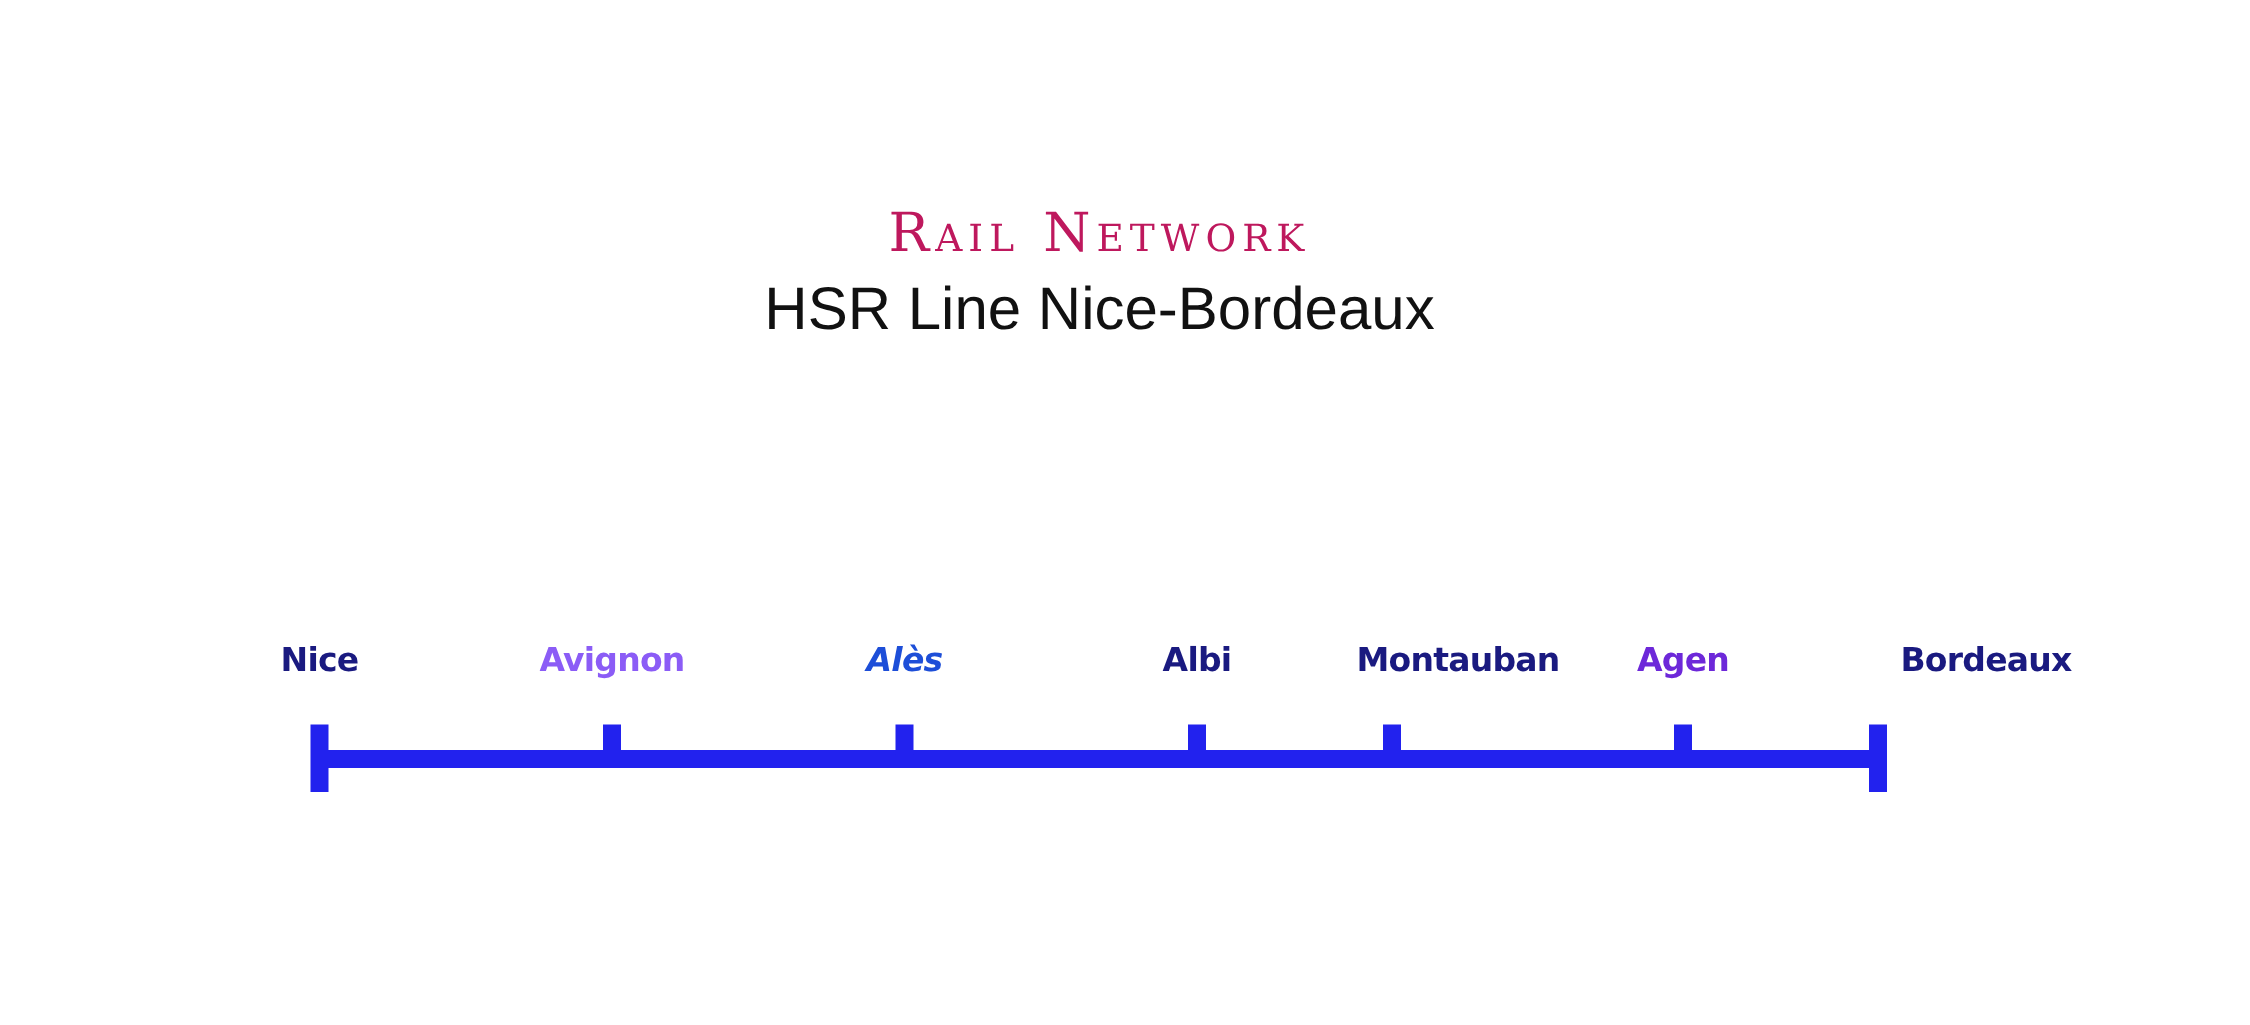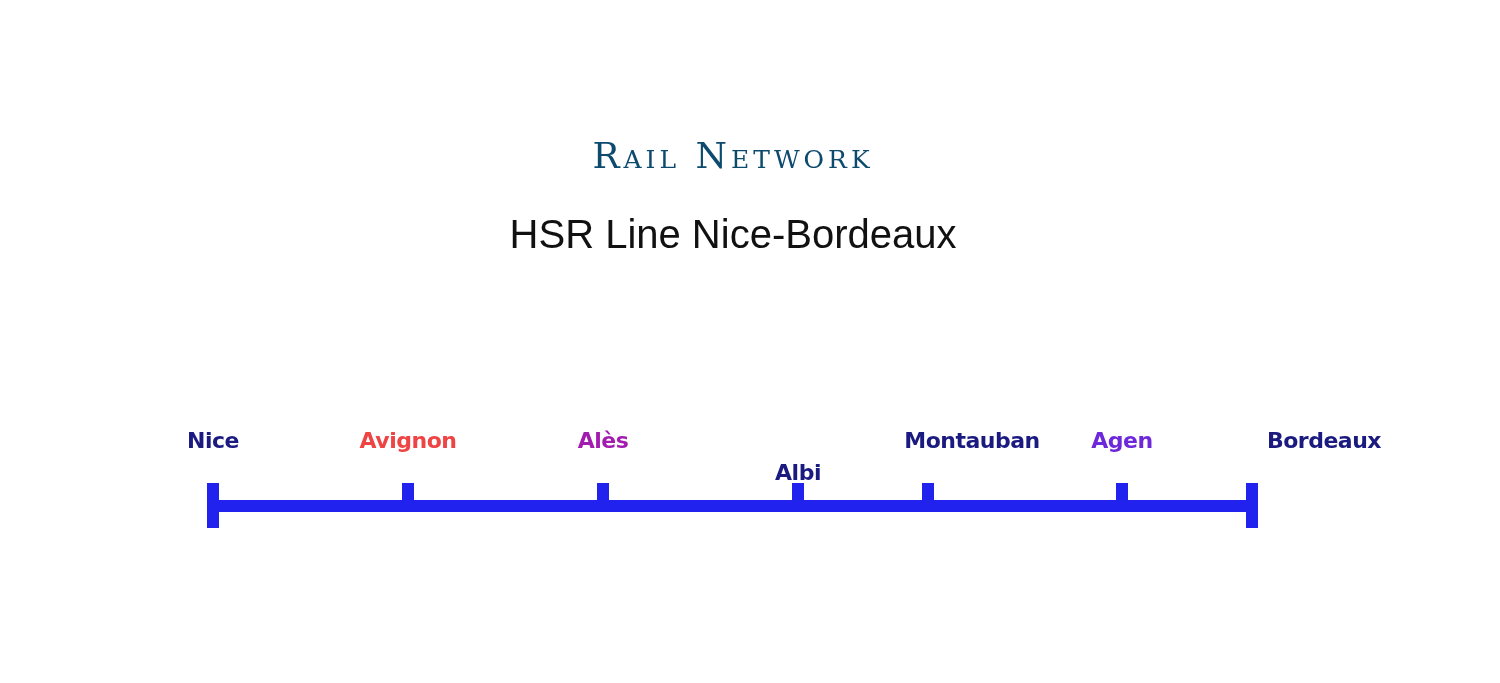--- a/index.html
+++ b/index.html
@@ -23,35 +23,34 @@
     }
     .title-main {
       position: absolute;
       left: 0;
       width: 100%;
       top: 130px;
       font-family: "DejaVu Serif", serif;
       font-size: 36px;
       font-weight: normal;
       letter-spacing: 4px;
-      color: #0c4a6e;
+      color: #be185d;
       line-height: 52px;
       font-variant: small-caps;
       transform: scaleY(1.0);
     }
     .title-sub {
       position: absolute;
       left: 0;
       width: 100%;
       top: 182px;
       font-family: "Liberation Sans", sans-serif;
       font-size: 40px;
       color: #111111;
       line-height: 48px;
-      margin-top: 28px;
     }
     .diagram {
       position: absolute;
       left: 0;
       top: 0;
       width: 1500px;
       height: 530px;
     }
     .line {
       position: absolute;
@@ -86,25 +85,25 @@
   <div class="title-main">Rail Network</div>
   <div class="title-sub">HSR Line Nice-Bordeaux</div>
 </div>
 
 <div class="diagram">
   <div class="line" id="main-line" style="left: 213px; width: 1039px; background: rgb(34, 34, 238);"></div>
   <div id="stations-container">
       <div class="tick" style="left: 207px; background: rgb(34, 34, 238); top: 483px; height: 45px;"></div>
       <div class="station-label" style="left: 213px; color: rgb(26, 26, 128);">Nice</div>
       <div class="tick" style="left: 402px; background: rgb(34, 34, 238); top: 483px; height: 20px;"></div>
-      <div class="station-label" style="left: 408px; color: #ef4444;">Avignon</div>
+      <div class="station-label" style="left: 408px; color: #8b5cf6;">Avignon</div>
       <div class="tick" style="left: 597px; background: rgb(34, 34, 238); top: 483px; height: 20px;"></div>
-      <div class="station-label" style="left: 603px; color: #a21caf;">Alès</div>
+      <div class="station-label" style="left: 603px; color: #1d4ed8; font-style: italic;">Alès</div>
       <div class="tick" style="left: 792px; background: rgb(34, 34, 238); top: 483px; height: 20px;"></div>
-      <div class="station-label" style="left: 798px; color: rgb(26, 26, 128); margin-top: 32px;">Albi</div>
+      <div class="station-label" style="left: 798px; color: rgb(26, 26, 128);">Albi</div>
       <div class="tick" style="left: 922px; background: rgb(34, 34, 238); top: 483px; height: 20px;"></div>
       <div class="station-label" style="left: 972px; color: rgb(26, 26, 128);">Montauban</div>
       <div class="tick" style="left: 1116px; background: rgb(34, 34, 238); top: 483px; height: 20px;"></div>
       <div class="station-label" style="left: 1122px; color: #6d28d9;">Agen</div>
       <div class="tick" style="left: 1246px; background: rgb(34, 34, 238); top: 483px; height: 45px;"></div>
       <div class="station-label" style="left: 1324px; color: rgb(26, 26, 128);">Bordeaux</div>
     </div>
 </div>
 
 </body></html>

